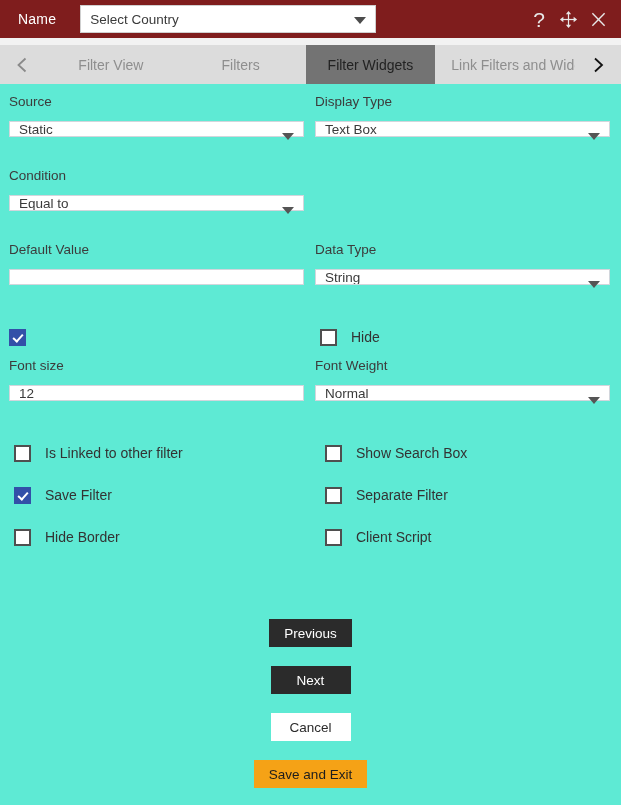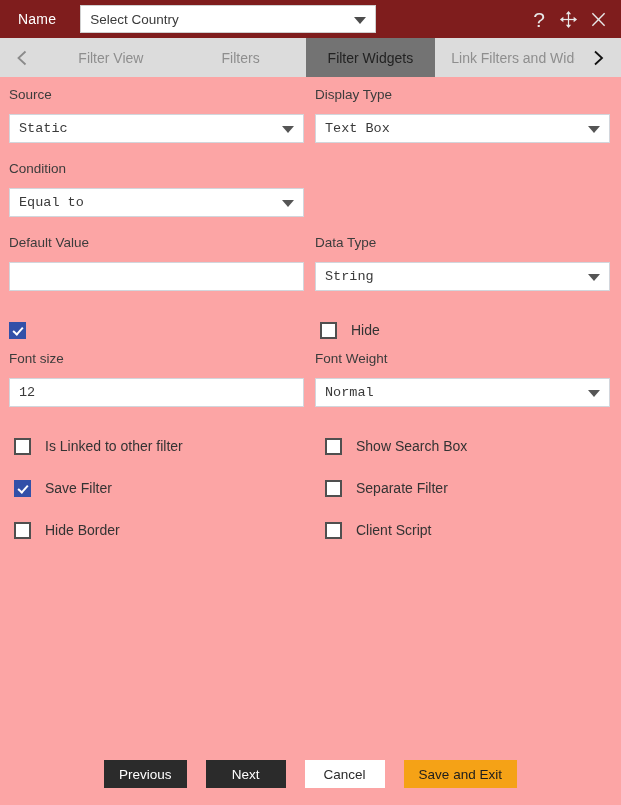--- a/index.html
+++ b/index.html
@@ -89,20 +89,21 @@
 
   
   .tabbar {
     height: 39px;
     background: #dcdcdc;
     display: flex;
     align-items: stretch;
     flex: 0 0 auto;
     position: relative;
     overflow: hidden;
+    margin-top: 7px;
   }
   .tab-nav {
     width: 46px;
     flex: 0 0 46px;
     display: flex;
     align-items: center;
     justify-content: center;
     background: #dcdcdc;
     cursor: pointer;
   }
@@ -135,21 +136,21 @@
   }
   .tab.truncated {
     justify-content: flex-start;
     padding-left: 16px;
   }
 
   
   .body {
     flex: 1 1 auto;
     position: relative;
-    background: #fca5a5;
+    background: #5eead4;
     padding: 10px 9px 0 9px;
     box-sizing: border-box;
   }
   .row {
     display: flex;
     gap: 11px;
   }
   .col {
     width: 295px;
     flex: 0 0 295px;
@@ -160,25 +161,25 @@
     margin-bottom: 5px;
     line-height: 16px;
   }
   .input-wrap {
     position: relative;
     height: 29px;
     margin-bottom: 18px;
   }
   .input-box {
     width: 100%;
-    height: 29px;
+    height: 16px;
     box-sizing: border-box;
     background: #ffffff;
     border: 1px solid #d2d6dc;
-    font-family: Liberation Mono, monospace;
+    font-family: Liberation Sans, sans-serif;
     font-size: 13.5px;
     color: #3a3a3a;
     padding: 0 28px 0 9px;
     display: flex;
     align-items: center;
     white-space: nowrap;
     overflow: hidden;
     margin-top: 11px;
   }
   .input-box.plain { padding-right: 9px; }
@@ -243,20 +244,21 @@
   
   .footer {
     position: absolute;
     left: 0;
     right: 0;
     bottom: 17px;
     display: flex;
     justify-content: center;
     align-items: center;
     gap: 19px;
+    flex-direction: column;
   }
   .btn {
     height: 28px;
     min-width: 80px;
     border: none;
     font-family: "Liberation Sans", sans-serif;
     font-size: 13.5px;
     cursor: pointer;
     padding: 0 15px;
     display: inline-flex;

